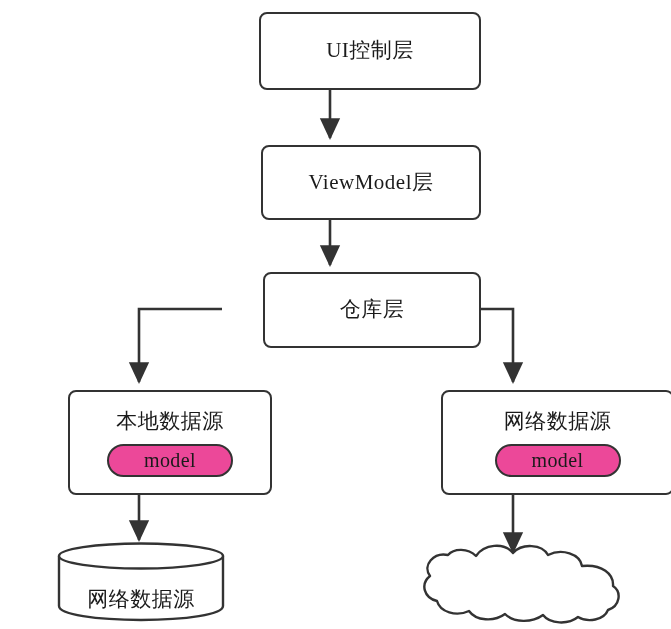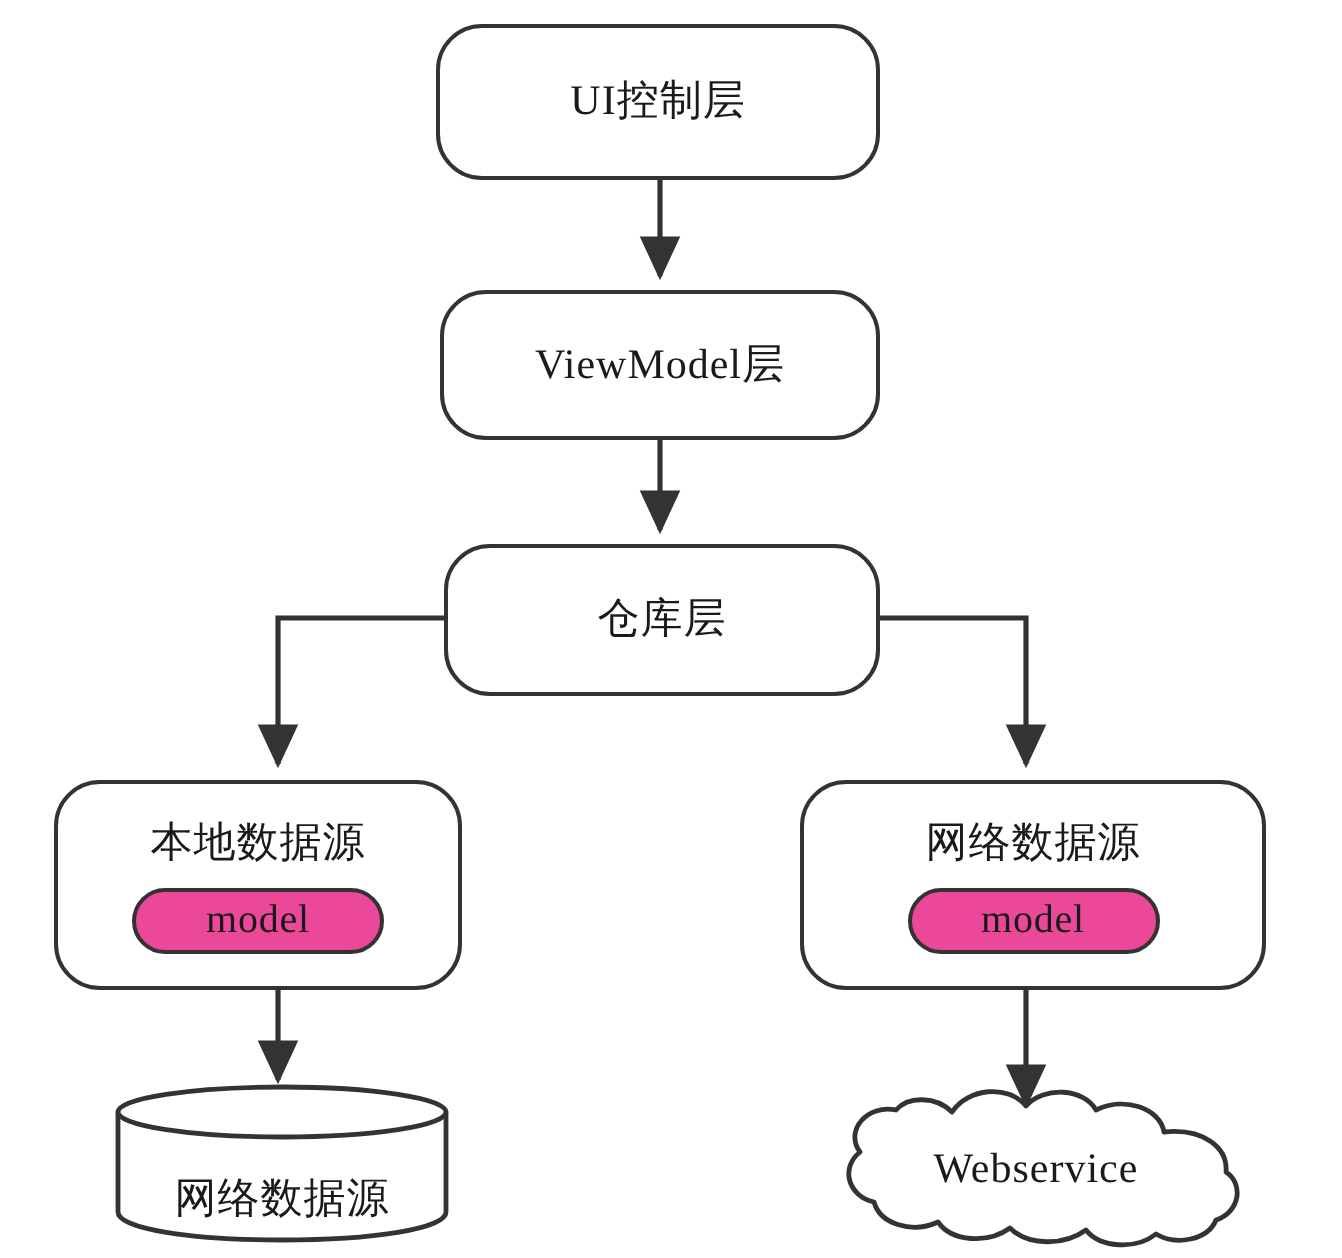--- a/index.html
+++ b/index.html
@@ -30,21 +30,22 @@
     box-sizing: border-box;
     border: 2.2px solid #333333;
     background: #ffffff;
     display: flex;
     flex-direction: column;
     align-items: center;
     justify-content: center;
     color: #1a1a1a;
   }
   .rounded {
-    border-radius: 23px;
+    border-radius: 8px;
+    margin-left: 41px;
   }
   .node-label {
     font-size: 21px;
     line-height: 1.1;
     letter-spacing: 0.5px;
     white-space: nowrap;
   }
   .ds-label {
     font-size: 21px;
     line-height: 1.1;
@@ -156,16 +157,15 @@
                C210,52 208,66 196,70
                C192,80 176,83 166,77
                C156,85 138,84 131,75
                C120,83 102,83 93,74
                C82,82 64,81 57,71
                C44,77 28,72 25,61
                C12,58 8,44 18,36
                C10,25 22,12 36,15
                C42,8 56,8 64,16 Z" fill="#ffffff" stroke="#333333" stroke-width="2.4" stroke-linejoin="round"></path>
     </svg>
-    <div class="shape-text" style="top:32px;">Webservice</div>
   </div>
 
 </div>
 
 </body></html>

